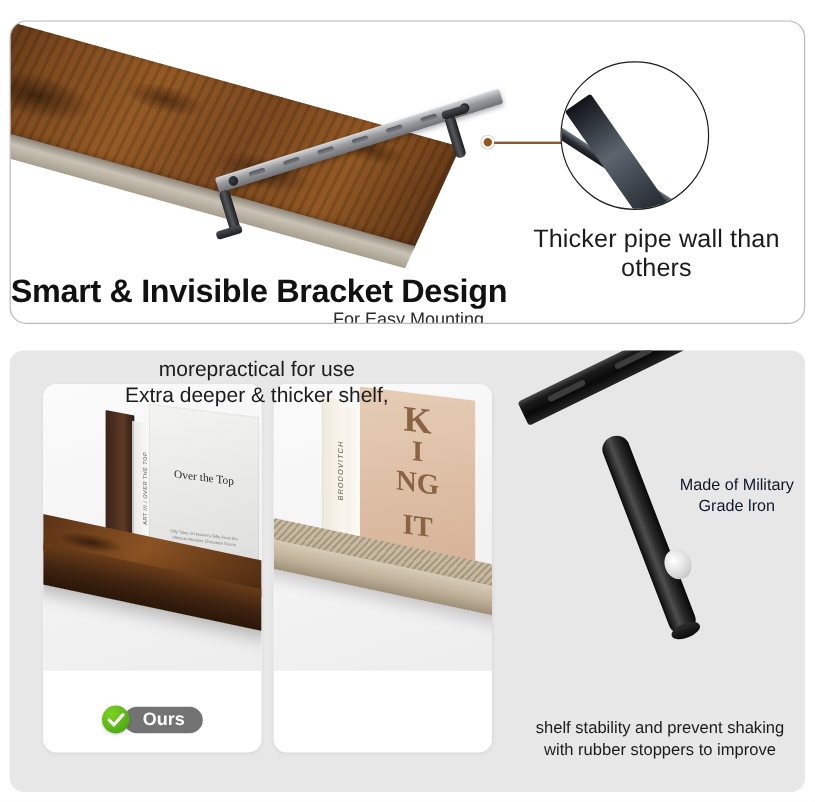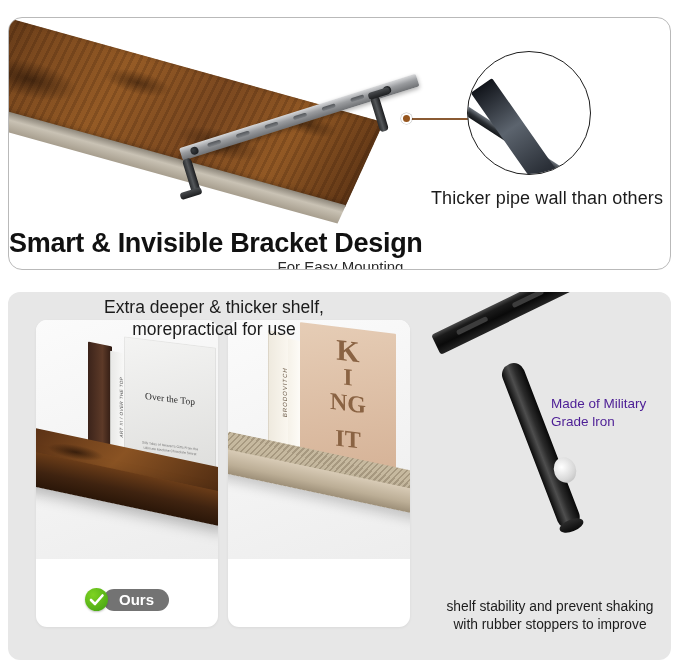--- a/index.html
+++ b/index.html
@@ -83,21 +83,21 @@
     position:absolute; left:398px; top:100px; width:62px; height:1.5px; background:#8a5a33;
   }
   .dot-marker {
     position:absolute; width:11px; height:11px; border-radius:50%;
     background:#96561f; border:2.2px solid #ffffff;
     box-shadow:0 0 0 .6px rgba(0,0,0,.25);
   }
 
   .cap-thicker {
     position:absolute; left:413px; top:170px; width:250px;
-    font-size:18px; color:#1b1b1b; text-align:center; letter-spacing:.1px;
+    font-size:21px; color:#1b1b1b; text-align:center; letter-spacing:.1px;
   }
   .headline {
     position:absolute; left:0; top:210px; width:663px; text-align:left;
     font-size:27px; font-weight:700; color:#111; letter-spacing:-.3px;
   }
   .subhead {
     position:absolute; left:0; top:240px; width:663px; text-align:center;
     font-size:15px; color:#2a2a2a;
   }
 
@@ -248,21 +248,21 @@
     background:linear-gradient(180deg,#2e2e2e,#0a0a0a);
   }
   .stopper {
     position:absolute; left:128px; top:165px; width:22px; height:26px;
     border-radius:50%;
     background:radial-gradient(circle at 40% 35%,#ffffff,#d8d8d8 60%,#b4b4b4);
     transform:rotate(-21deg);
   }
   .cap-mil {
     position:absolute; left:551px; top:395px; width:126px;
-    font-size:13.5px; color:#4c1d95; text-align:left; line-height:1.32;
+    font-size:13.5px; color:#0f172a; text-align:center; line-height:1.32;
   }
   .cap-rub {
     position:absolute; left:424px; top:598px; width:252px;
     font-size:13.8px; color:#1c1c1c; text-align:center; line-height:1.33;
   }
 </style>
 </head>
 <body>
 
 <div class="page">
@@ -358,22 +358,22 @@
       </div>
       <div class="blk-tube">
         <div class="blk-tip"></div>
       </div>
       <div class="stopper"></div>
     </div>
 
   </div>
 
   <div class="cap-left">
+    <div>morepractical for use</div>
     <div>Extra deeper &amp; thicker shelf,</div>
-    <div>morepractical for use</div>
   </div>
 
   <div class="cap-mil">
     <div>Made of Military</div>
     <div>Grade lron</div>
   </div>
 
   <div class="cap-rub">
     <div>shelf stability and prevent shaking</div>
     <div>with rubber stoppers to improve</div>

